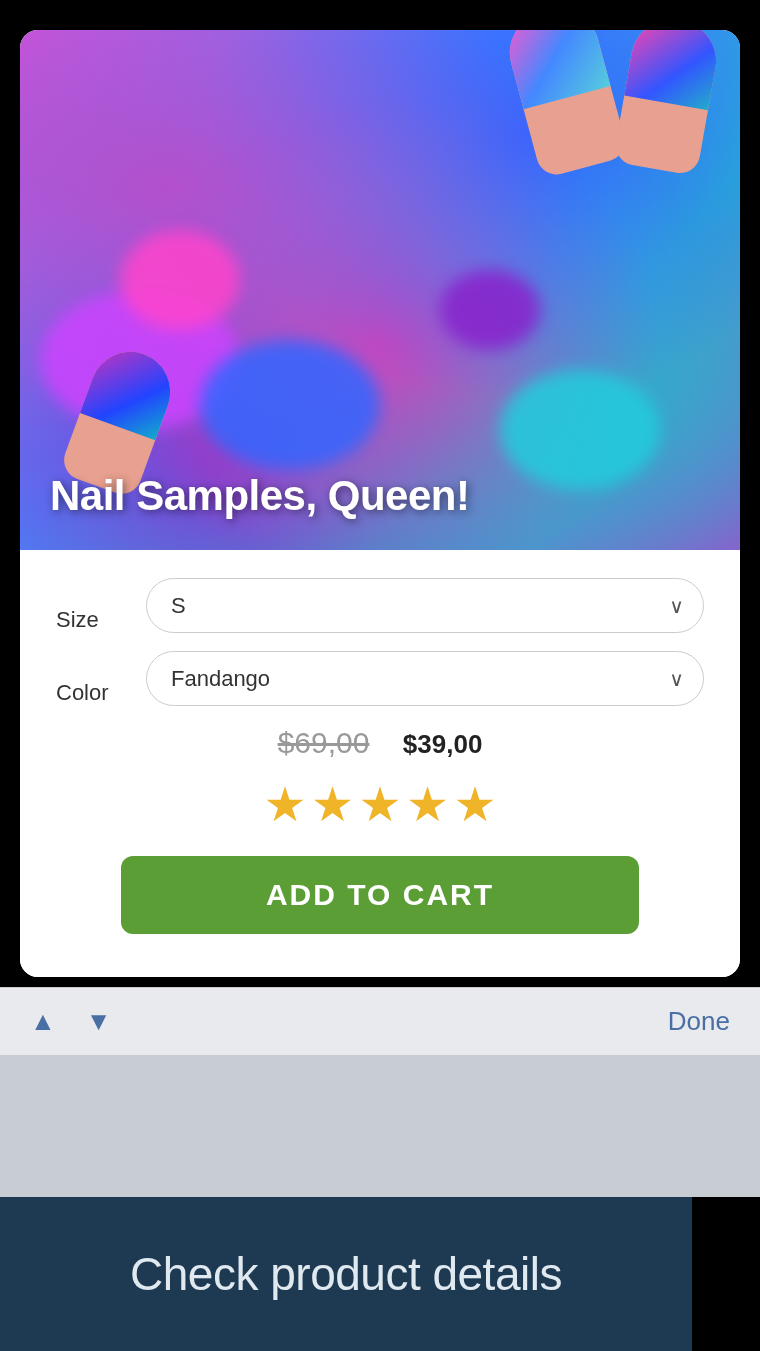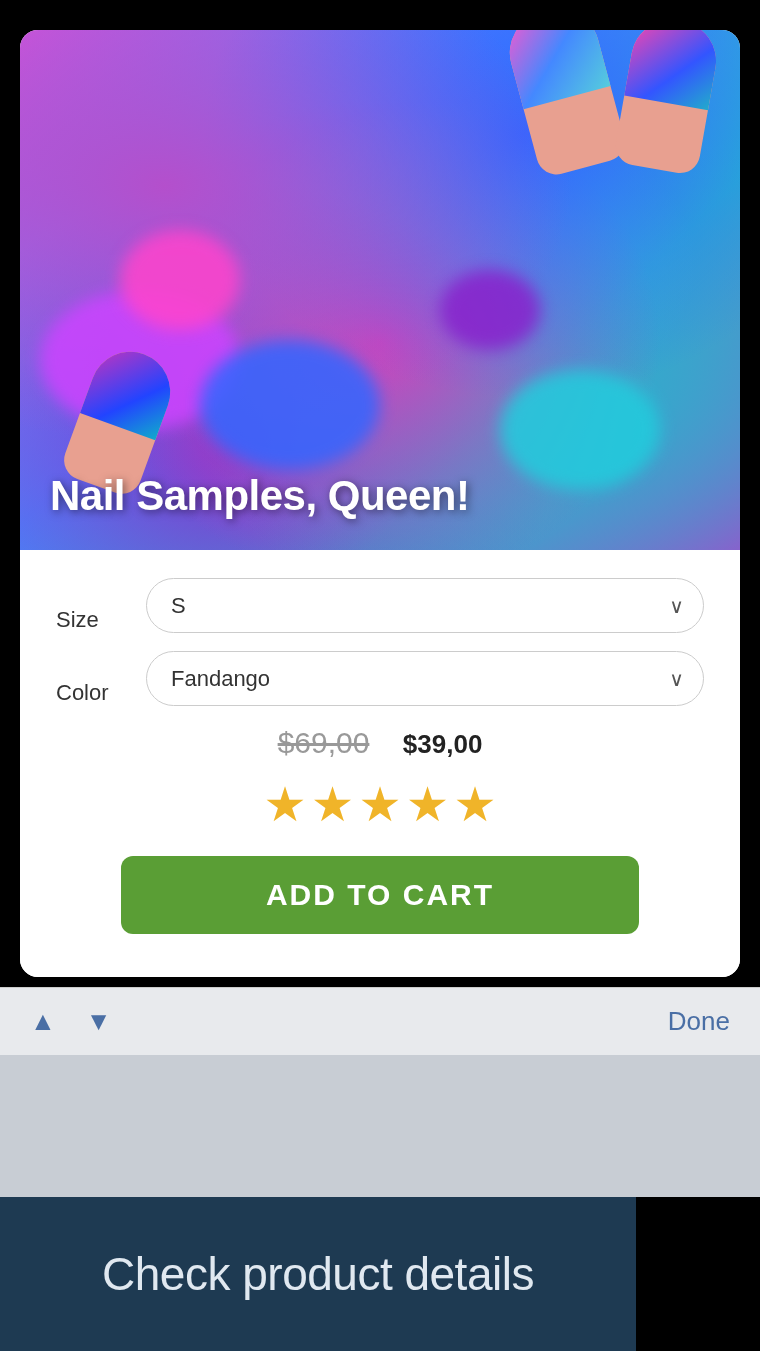--- a/index.html
+++ b/index.html
@@ -286,21 +286,21 @@
     
     .gray-gap {
       width: 760px;
       flex: 1;
       background: #c8cdd4;
       min-height: 120px;
     }
 
     
     .bottom-banner {
-      width: 636px;
+      width: 692px;
       background: #1e3a52;
       padding: 50px 40px;
       text-align: center;
     }
 
     .bottom-banner-text {
       font-size: 46px;
       color: #e0e8f0;
       font-weight: 400;
       letter-spacing: -0.5px;

